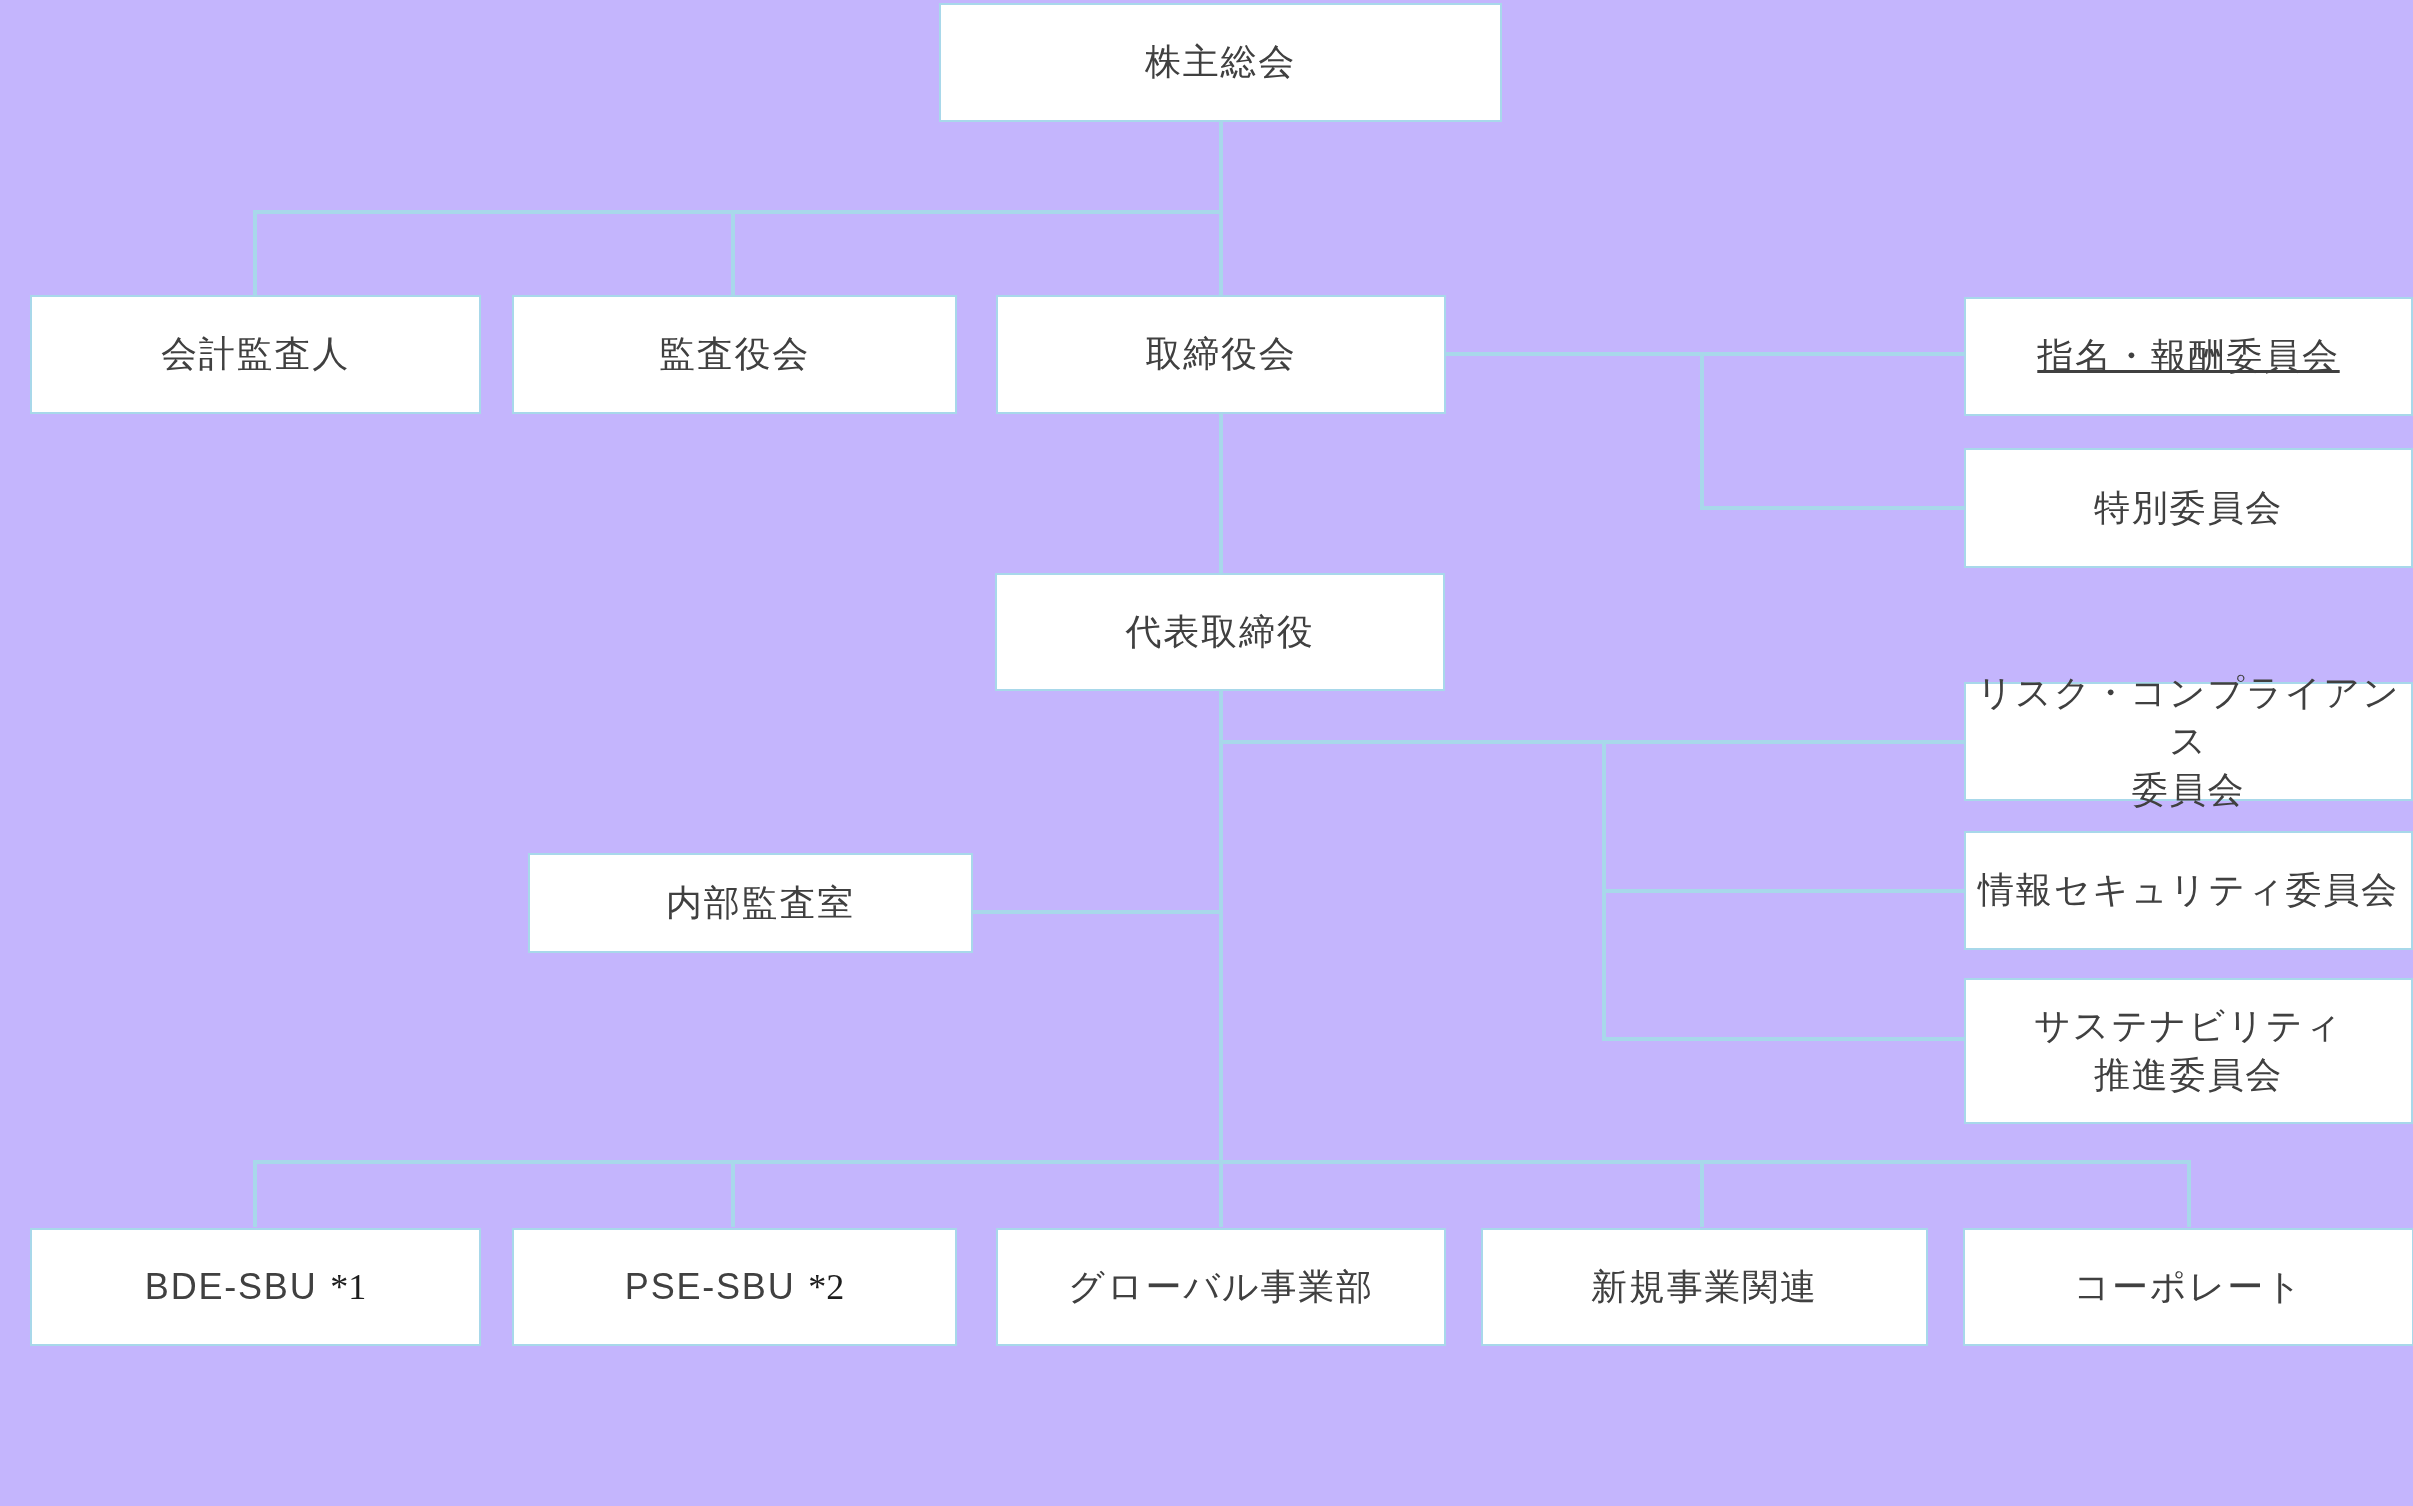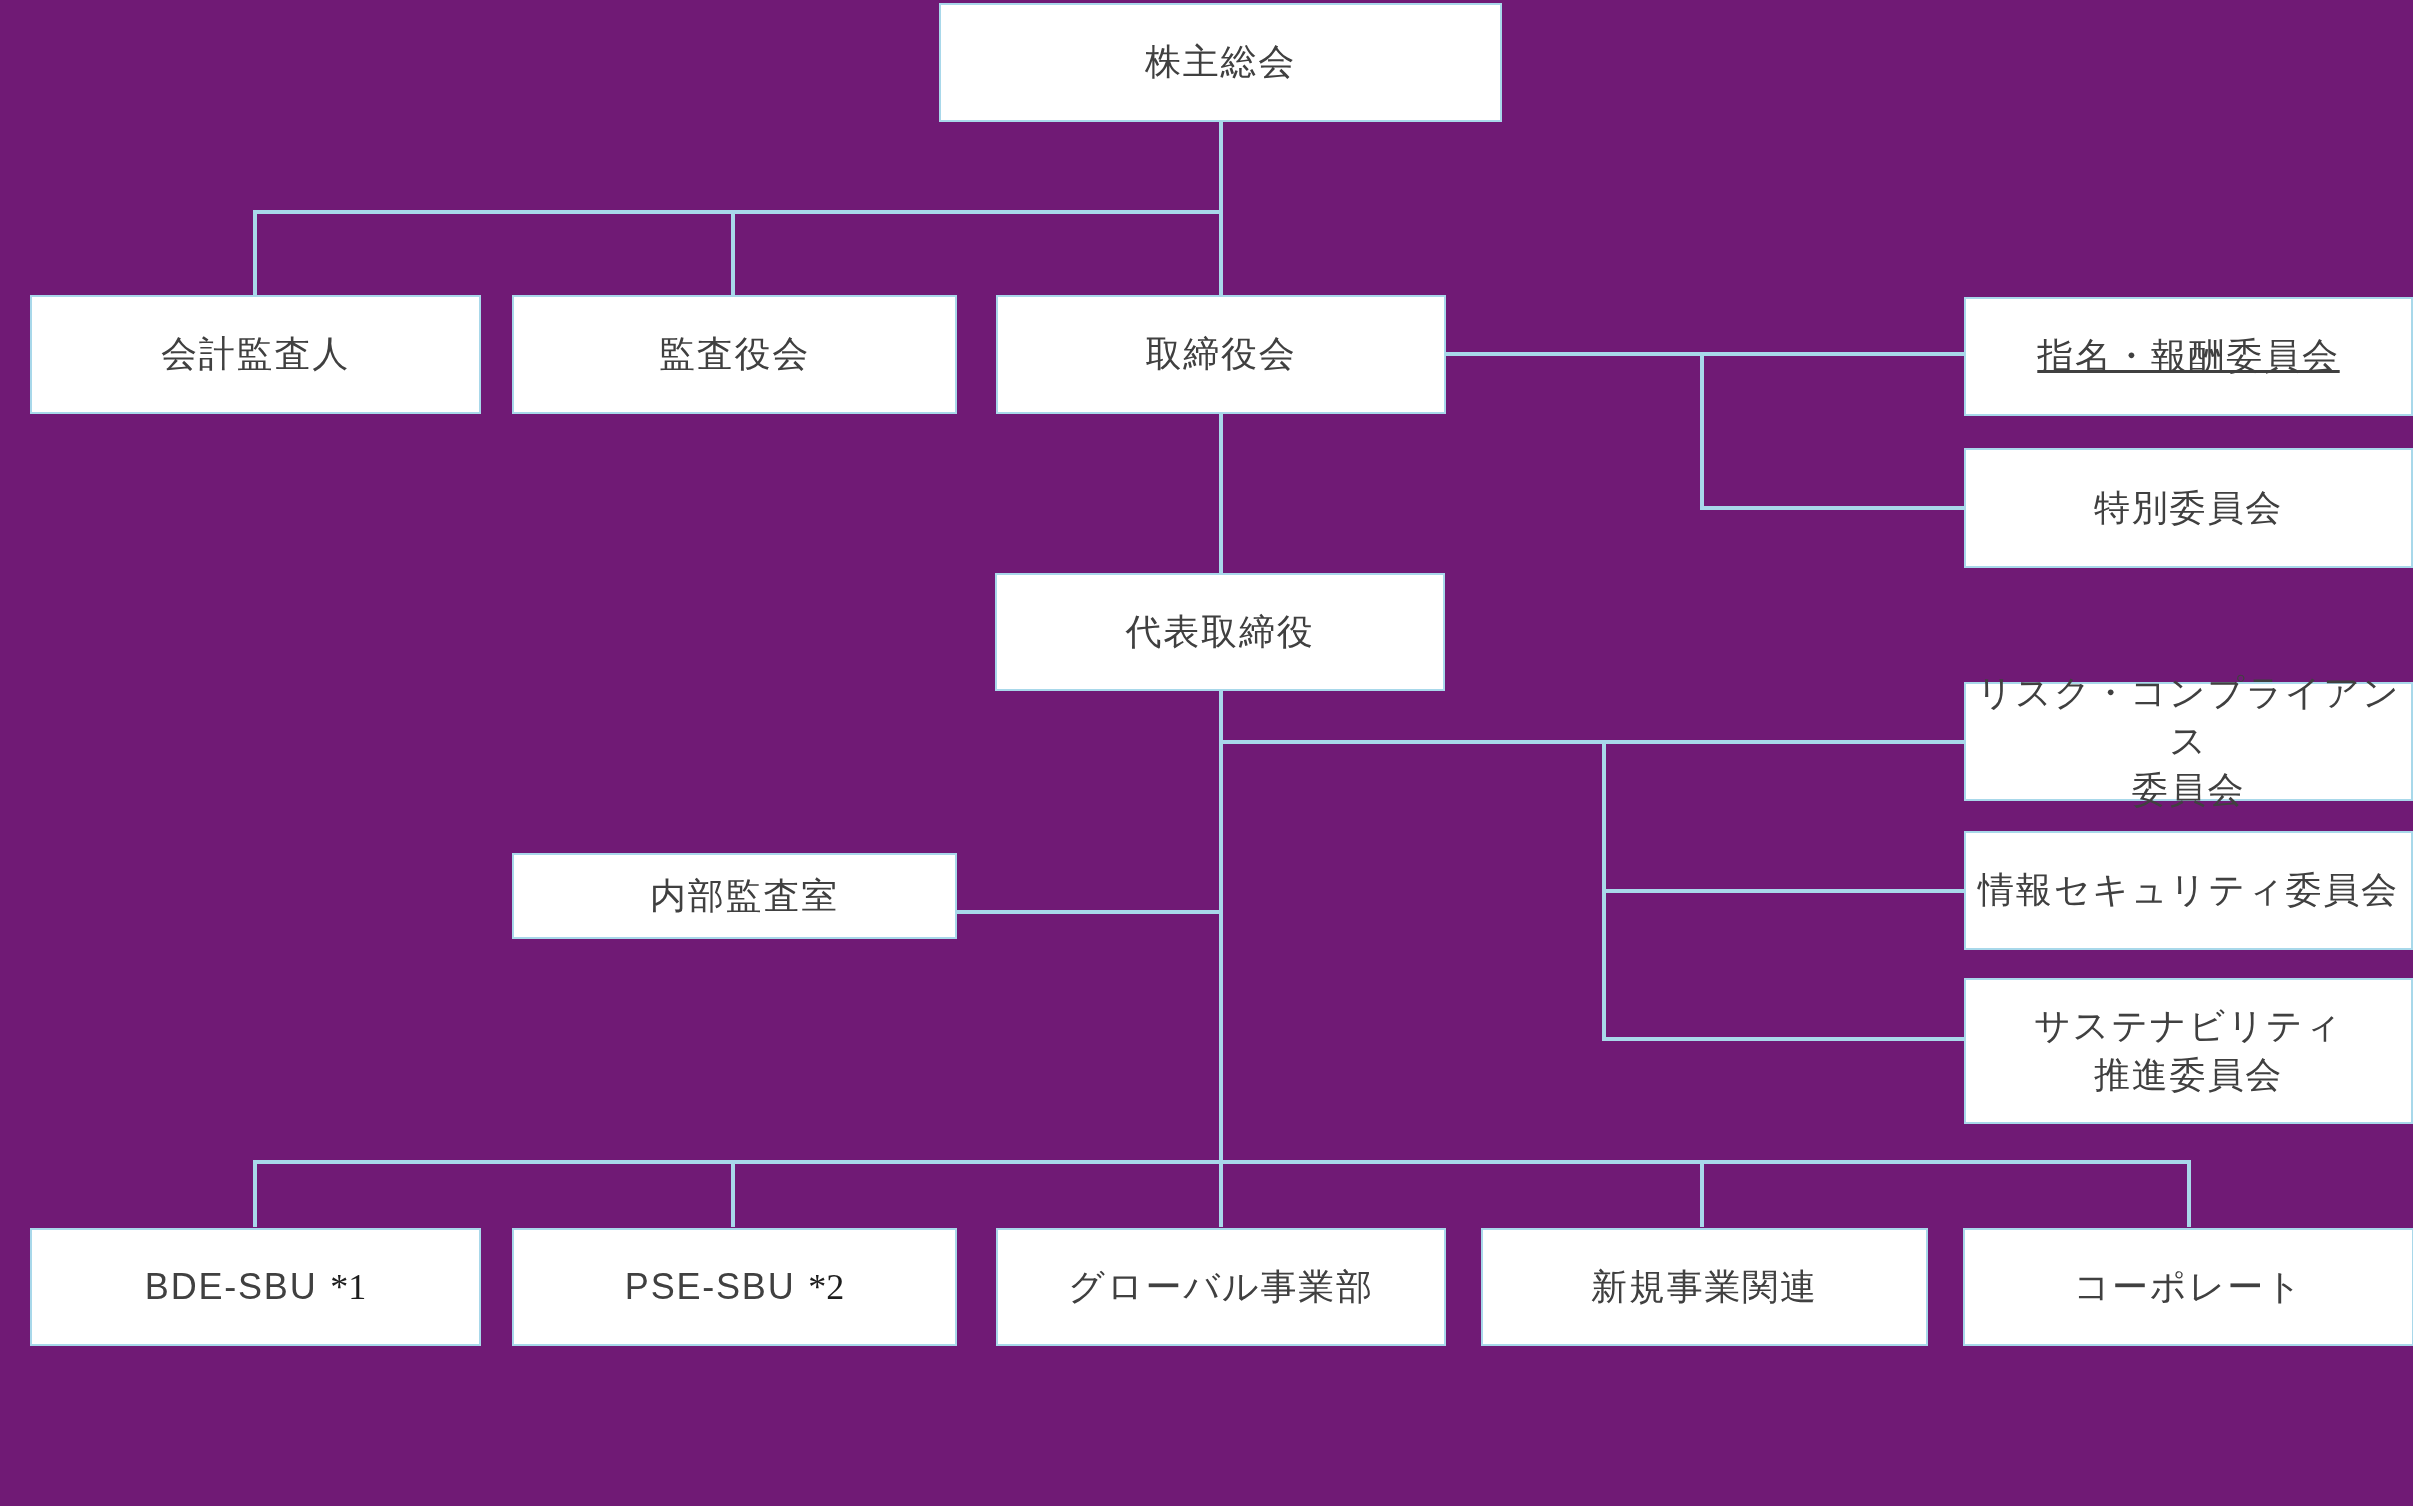--- a/index.html
+++ b/index.html
@@ -1,20 +1,20 @@
 <!DOCTYPE html>
 <html style="font-size:14.5px"><head>
 <meta charset="utf-8">
 <style>
   html,body{margin:0;padding:0;background:#000;}
   .stage{
     position:relative;
     width:2413px;
     height:1506px;
-    background:#701a75;
+    background:#c4b5fd;
     overflow:hidden;
     font-family:"Liberation Sans","DejaVu Sans",sans-serif;
   }
   .node{
     position:absolute;
     background:#ffffff;
     border:2.7px solid #a8d8ea;
     box-sizing:border-box;
     display:flex;
     flex-direction:column;
@@ -40,21 +40,21 @@
   #n-shareholders{left:939px;top:2.7px;width:563px;height:119px;}
   #n-accounting-auditor{left:30px;top:295px;width:451px;height:119px;}
   #n-audit-board{left:512px;top:295px;width:445px;height:119px;}
   #n-board-of-directors{left:996px;top:295px;width:450px;height:119px;}
   #n-nomination{left:1964px;top:297px;width:449px;height:119px;text-decoration:underline;}
   #n-special{left:1964px;top:448px;width:449px;height:120px;}
   #n-representative{left:995px;top:573px;width:450px;height:118px;}
   #n-risk{left:1964px;top:682px;width:449px;height:119px;}
   #n-infosec{left:1964px;top:831px;width:449px;height:119px;}
   #n-sustainability{left:1964px;top:978px;width:449px;height:146px;}
-  #n-internal-audit{left:512px;top:853px;width:445px;height:86px;padding-left:20px;}
+  #n-internal-audit{left:528px;top:853px;width:445px;height:100px;padding-left:20px;}
   #n-bde{left:30px;top:1228px;width:451px;height:118px;}
   #n-pse{left:512px;top:1228px;width:445px;height:118px;}
   #n-global{left:996px;top:1228px;width:450px;height:118px;}
   #n-newbiz{left:1481px;top:1228px;width:447px;height:118px;}
   #n-corporate{left:1963px;top:1228px;width:451px;height:118px;}
 
   
   #c-v-main-top{left:1219px;top:122px;height:173px;}
   #c-h-row1{left:253px;top:210px;width:969px;}
   #c-v-drop-auditor{left:253px;top:210px;height:85px;}

